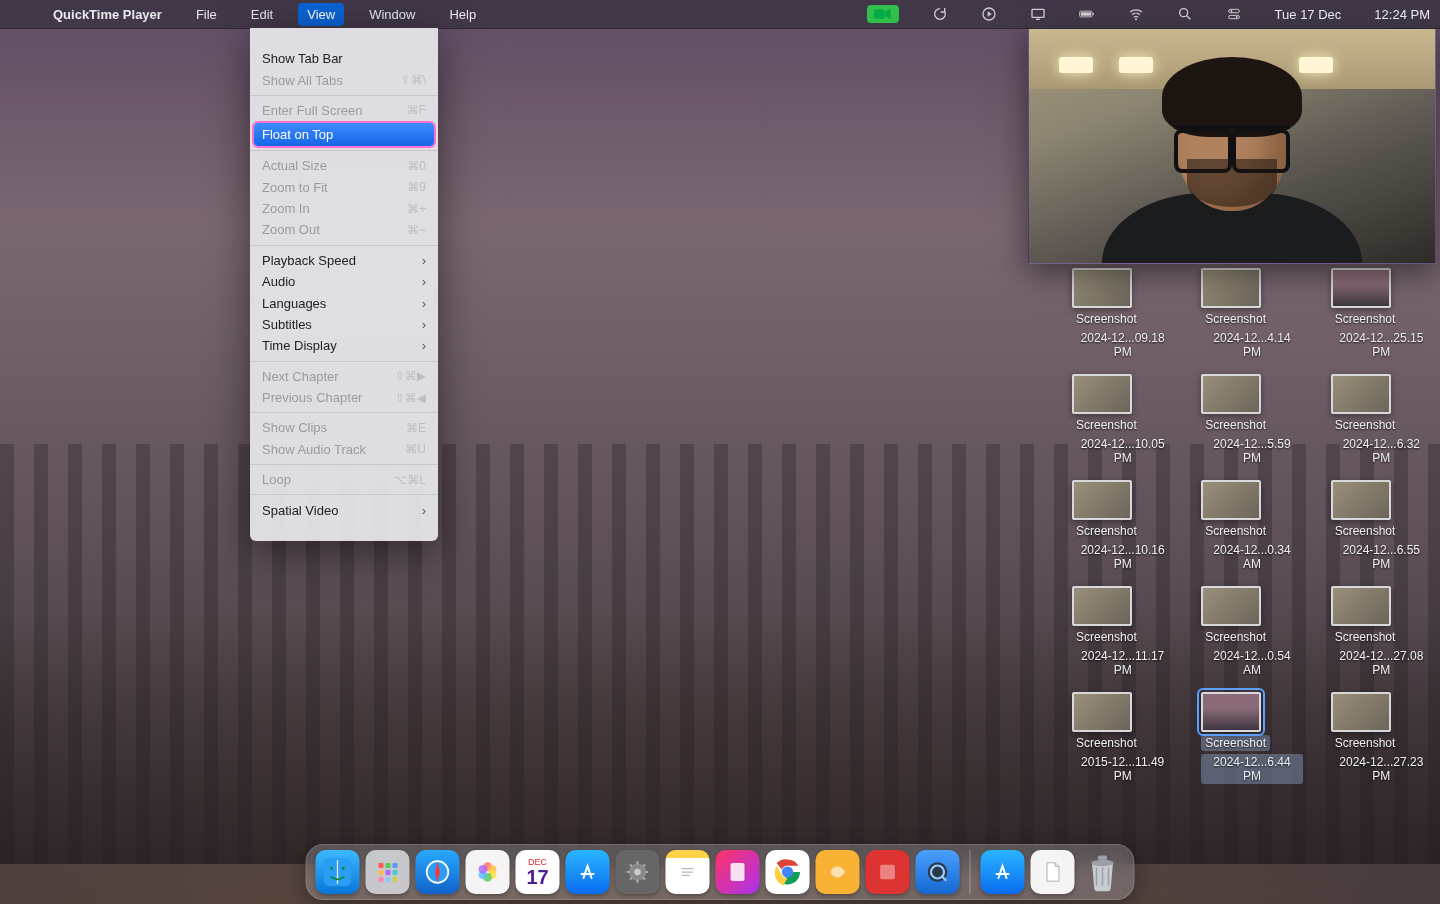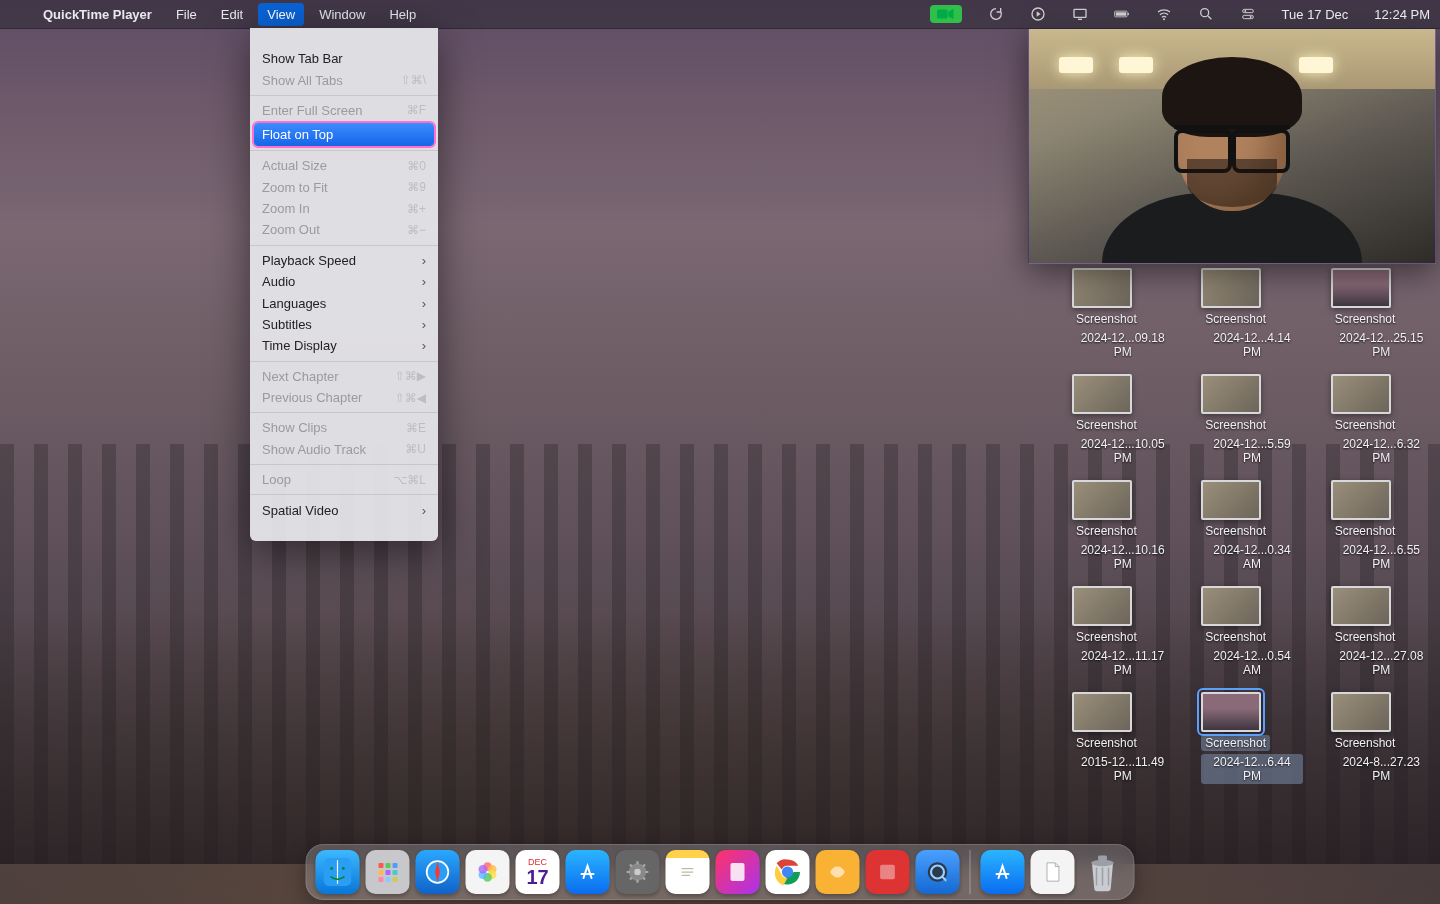--- a/index.html
+++ b/index.html
@@ -38,22 +38,22 @@
     background: rgba(40,38,48,0.55);
     backdrop-filter: blur(6px);
     display: flex;
     align-items: center;
     padding: 0 10px;
     font-size: 13px;
     color: #e8e8ee;
     z-index: 100;
     border-bottom: 1px solid rgba(0,0,0,0.25);
   }
-  .menubar .left { display:flex; align-items:center; gap: 6px; }
-  .menubar .right { margin-left:auto; display:flex; align-items:center; gap: 26px; }
+  .menubar .left { display:flex; align-items:center; gap: 16px; }
+  .menubar .right { margin-left:auto; display:flex; align-items:center; gap: 33px; }
   .menubar .item { padding: 4px 9px; border-radius: 4px; cursor:default; }
   .menubar .item.app { font-weight: 600; }
   .menubar .item.open { background: #0a63d6; color:#fff; }
   .menubar .apple { font-size:16px; padding:0 9px; }
   .menubar .facetime {
     width:32px; height:18px; border-radius:4px; background:#2fbf4a;
     display:flex; align-items:center; justify-content:center; font-size:11px;
   }
   .menubar .facetime svg { fill:#093; }
   .status-icon { width:16px; height:16px; color:#ddd; }
@@ -427,21 +427,21 @@
         <div class="name">2015-12...11.49 PM</div>
       </div>
       <div class="file selected">
         <div class="thumb sky"></div>
         <div class="name">Screenshot</div>
         <div class="name">2024-12...6.44 PM</div>
       </div>
       <div class="file">
         <div class="thumb"></div>
         <div class="name">Screenshot</div>
-        <div class="name">2024-8...27.23 PM</div>
+        <div class="name">2024-12...27.23 PM</div>
       </div>
     </div>
   </div>
 
 <div class="dock">
   <div class="app finder">
       <svg viewBox="0 0 24 24" width="28" height="28">
         <rect width="24" height="24" rx="5" fill="#2a9df4"></rect>
         <path d="M12 2v20" stroke="#fff" stroke-width="1"></path>
         <circle cx="7" cy="9" r="1.2" fill="#083"></circle>

